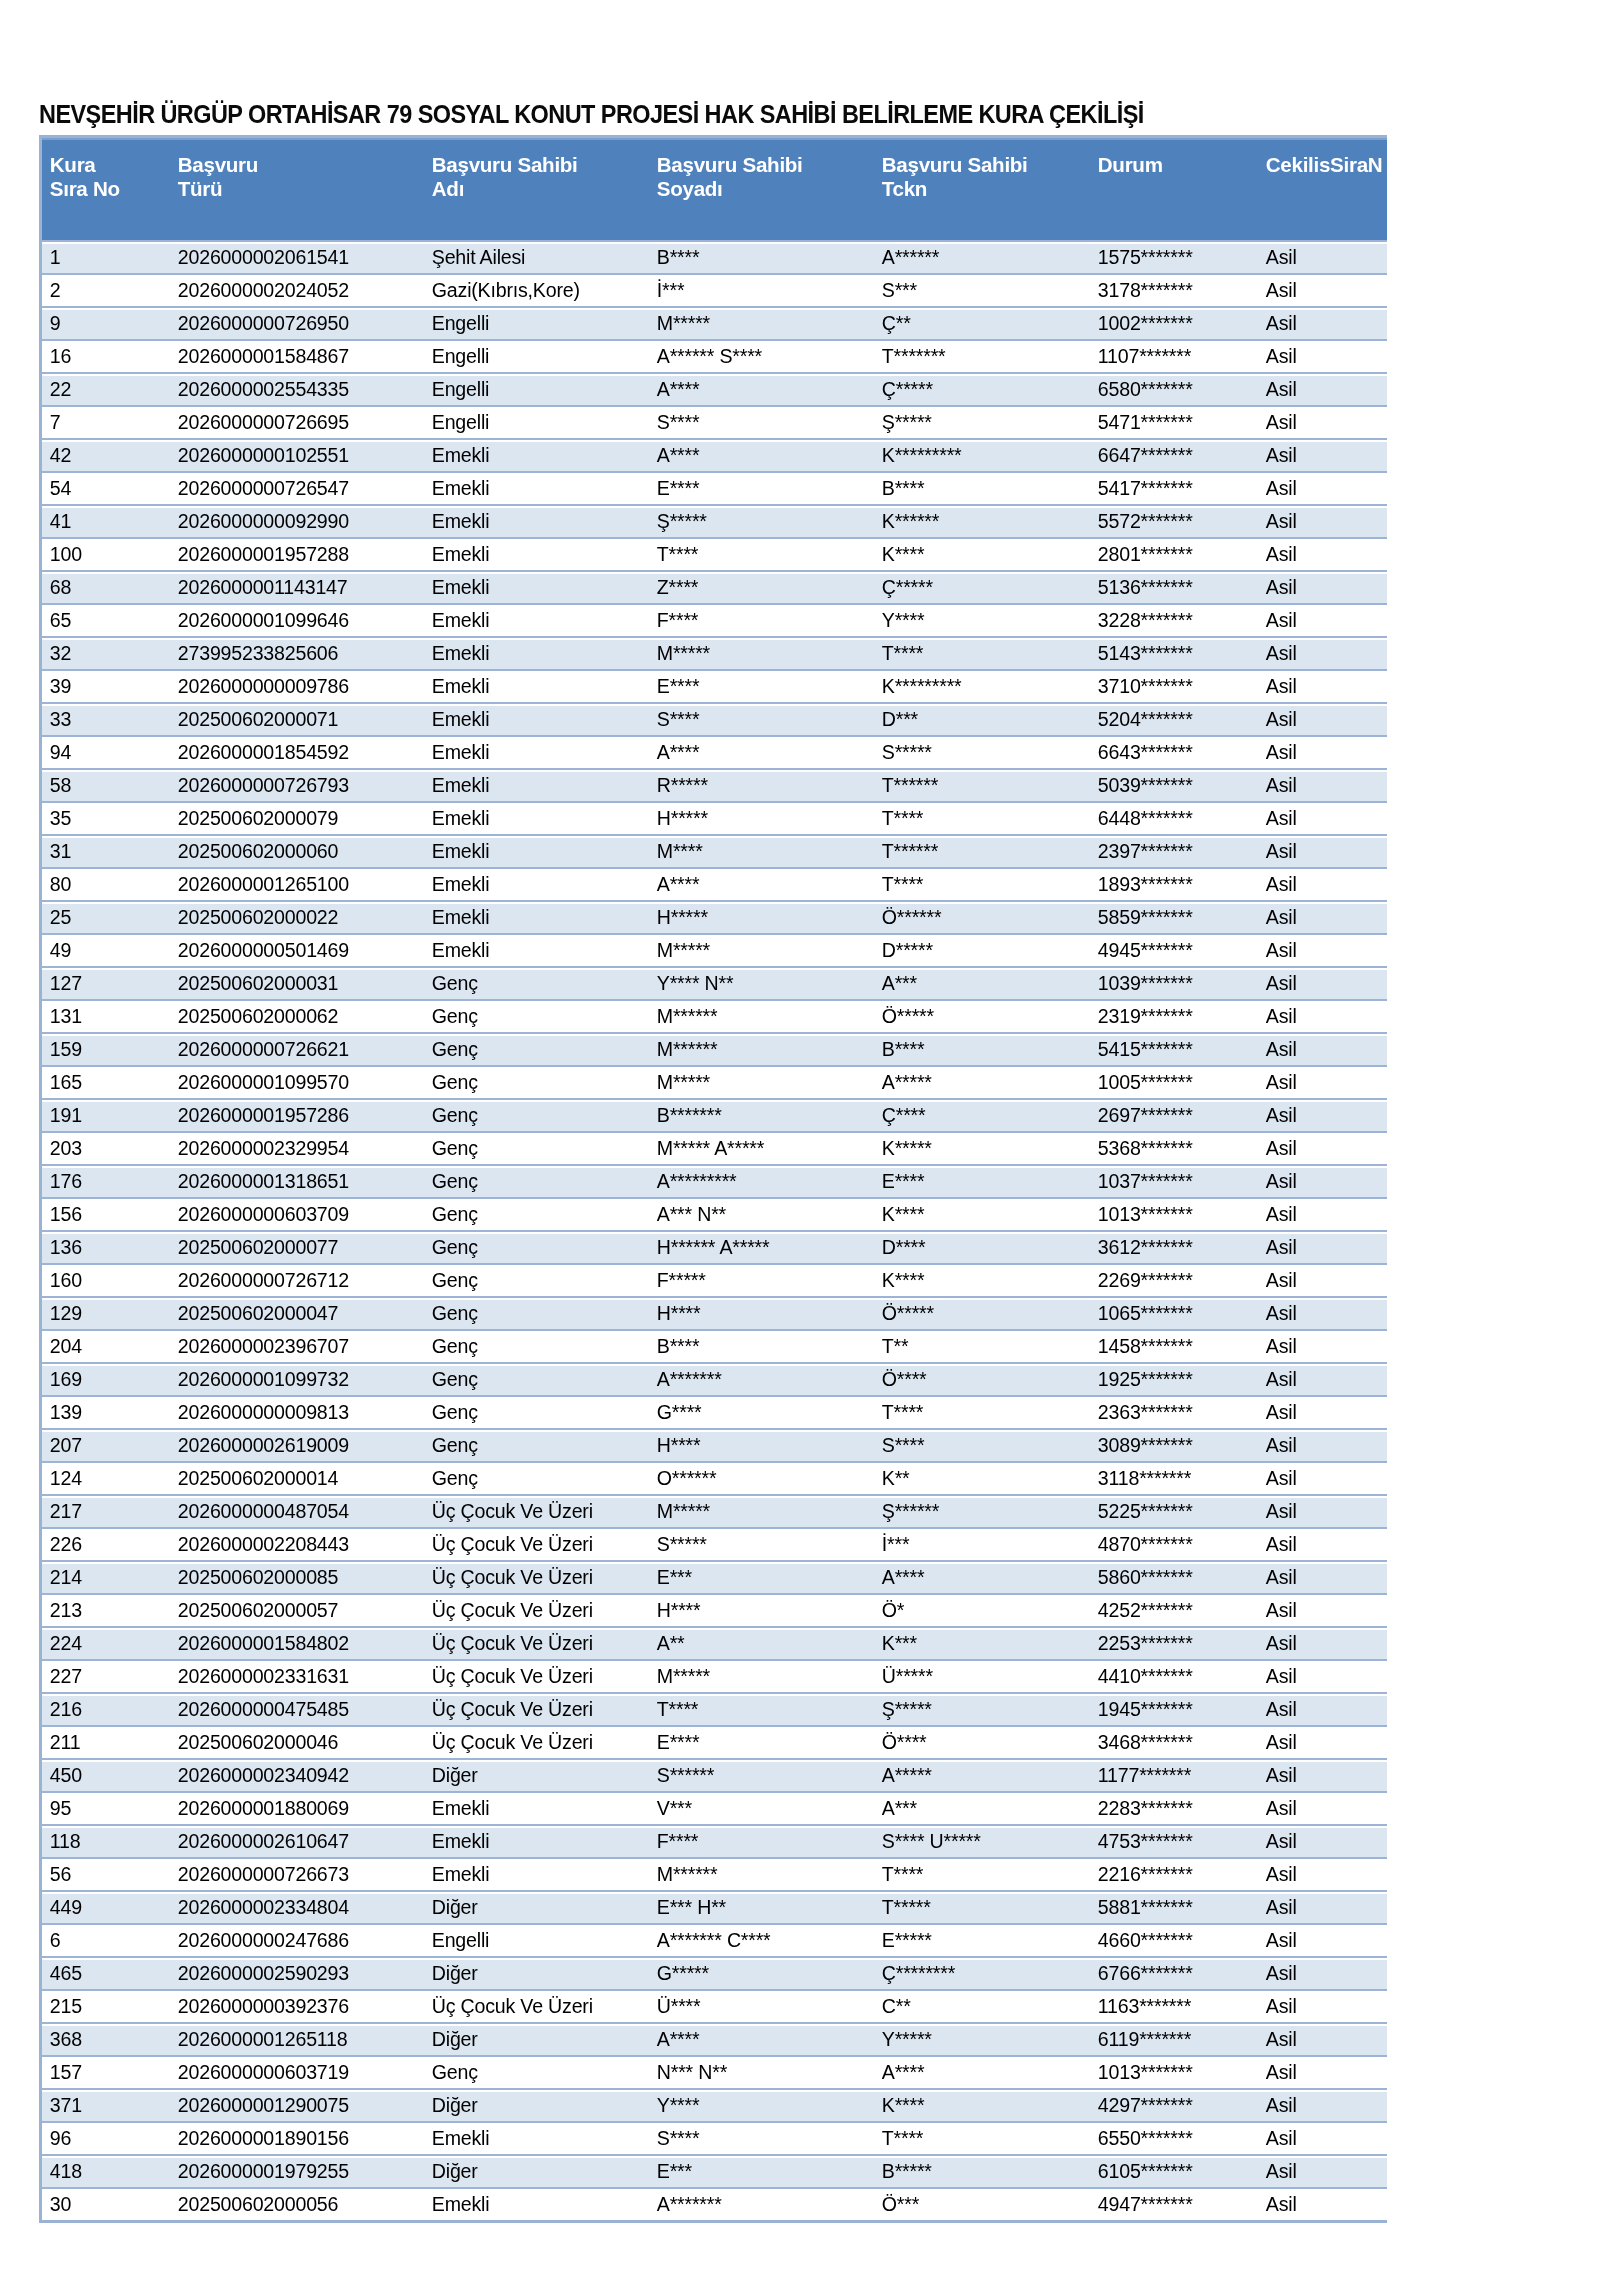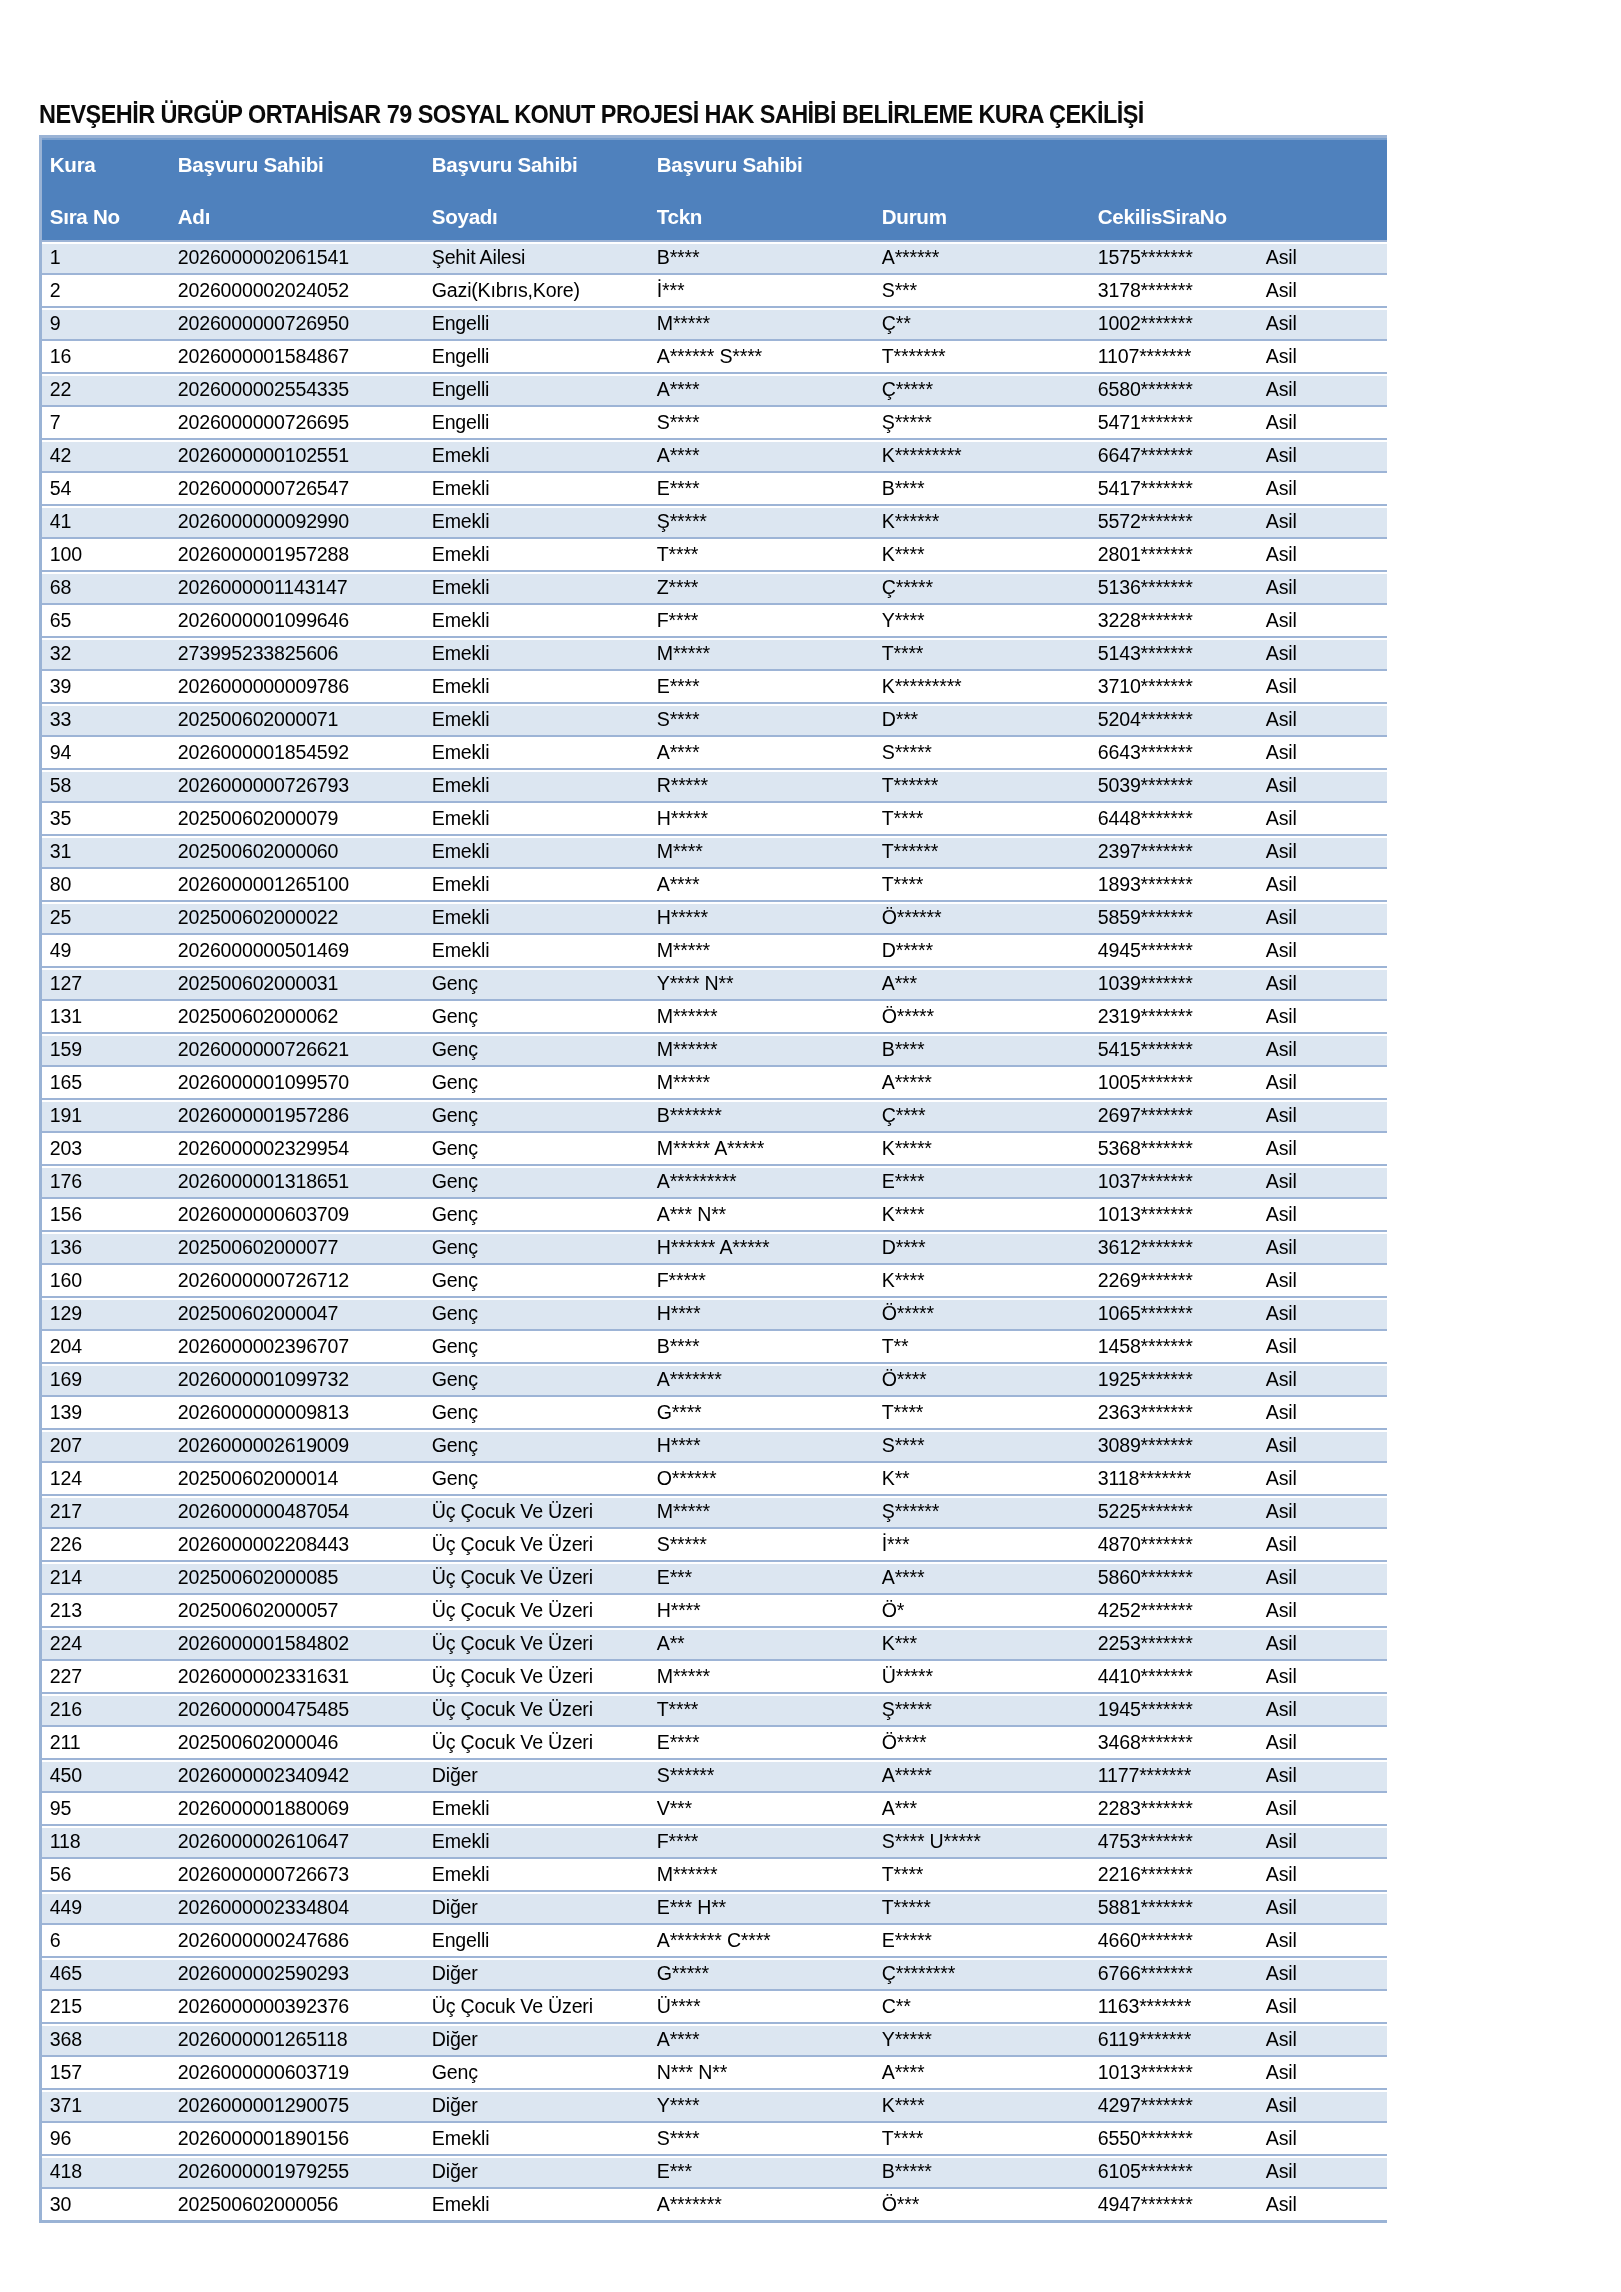--- a/index.html
+++ b/index.html
@@ -21,21 +21,21 @@
   }
   .hdr{
     display:grid;
     grid-template-columns:128px 254px 225px 225px 216px 168px 124px 194px;
     background:#4f81bd;color:#ffffff;font-weight:bold;font-size:20.6px;
     height:102px;box-sizing:border-box;
     padding-top:12.7px;padding-bottom:10.8px;letter-spacing:-0.3px;
     border-top:2px solid #7ba0cd;
   }
   .hcell{
-    display:flex;flex-direction:column;justify-content:space-between;
+    display:flex;flex-direction:column;justify-content:flex-start;
     padding-left:7.8px;box-sizing:border-box;white-space:nowrap;overflow:hidden;
   }
   .row{
     display:grid;
     grid-template-columns:128px 254px 225px 225px 216px 168px 124px 194px;
     height:33px;box-sizing:border-box;
     border-top:2px solid #9db4d6;
     box-shadow:inset 0 2px 0 #ffffff;
     align-items:center;font-size:19.6px;letter-spacing:-0.2px;
     background:#ffffff;
@@ -55,20 +55,24 @@
   <div class="doc-title">NEVŞEHİR ÜRGÜP ORTAHİSAR 79 SOSYAL KONUT PROJESİ HAK SAHİBİ BELİRLEME KURA ÇEKİLİŞİ</div>
 
   <div class="tbl">
 
     <div class="hdr">
       <div class="hcell">
         <span>Kura</span>
         <span>Sıra No</span>
       </div>
       <div class="hcell">
+        <span>Başvuru</span>
+        <span>Türü</span>
+      </div>
+      <div class="hcell">
         <span>Başvuru Sahibi</span>
         <span>Adı</span>
       </div>
       <div class="hcell">
         <span>Başvuru Sahibi</span>
         <span>Soyadı</span>
       </div>
       <div class="hcell">
         <span>Başvuru Sahibi</span>
         <span>Tckn</span>

